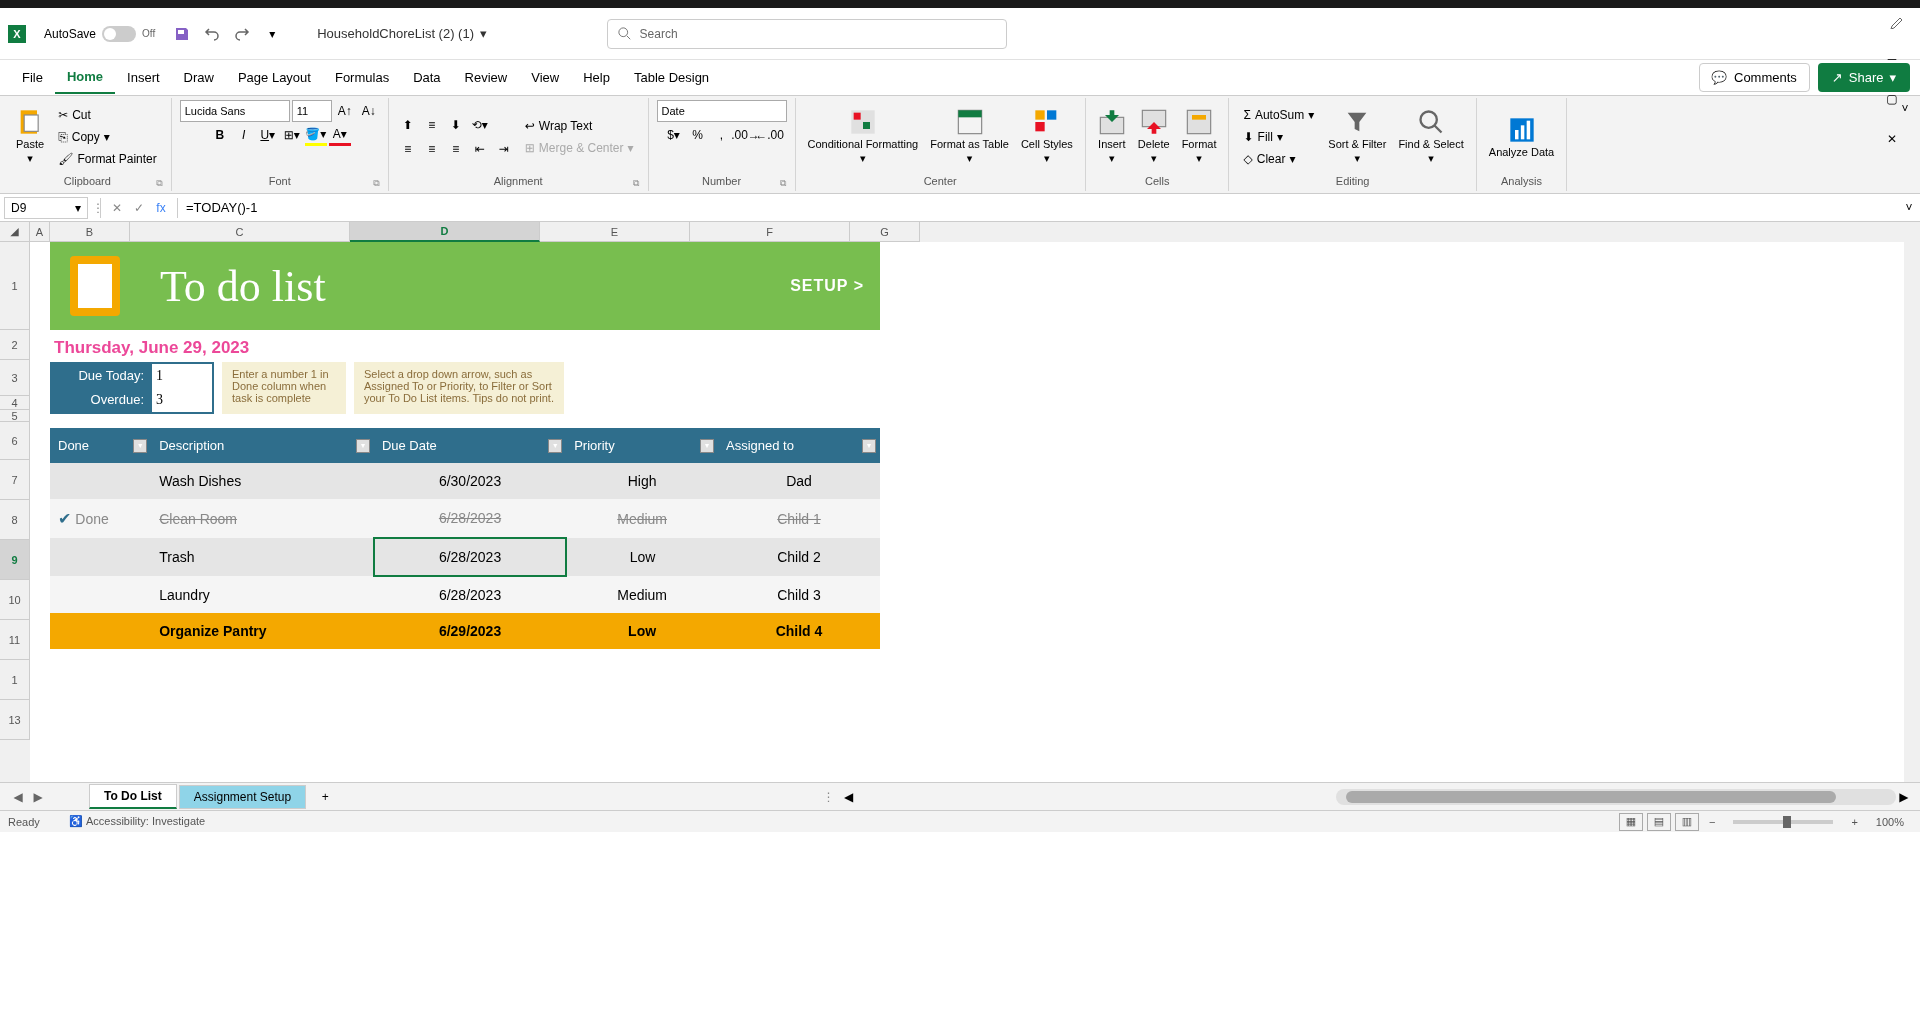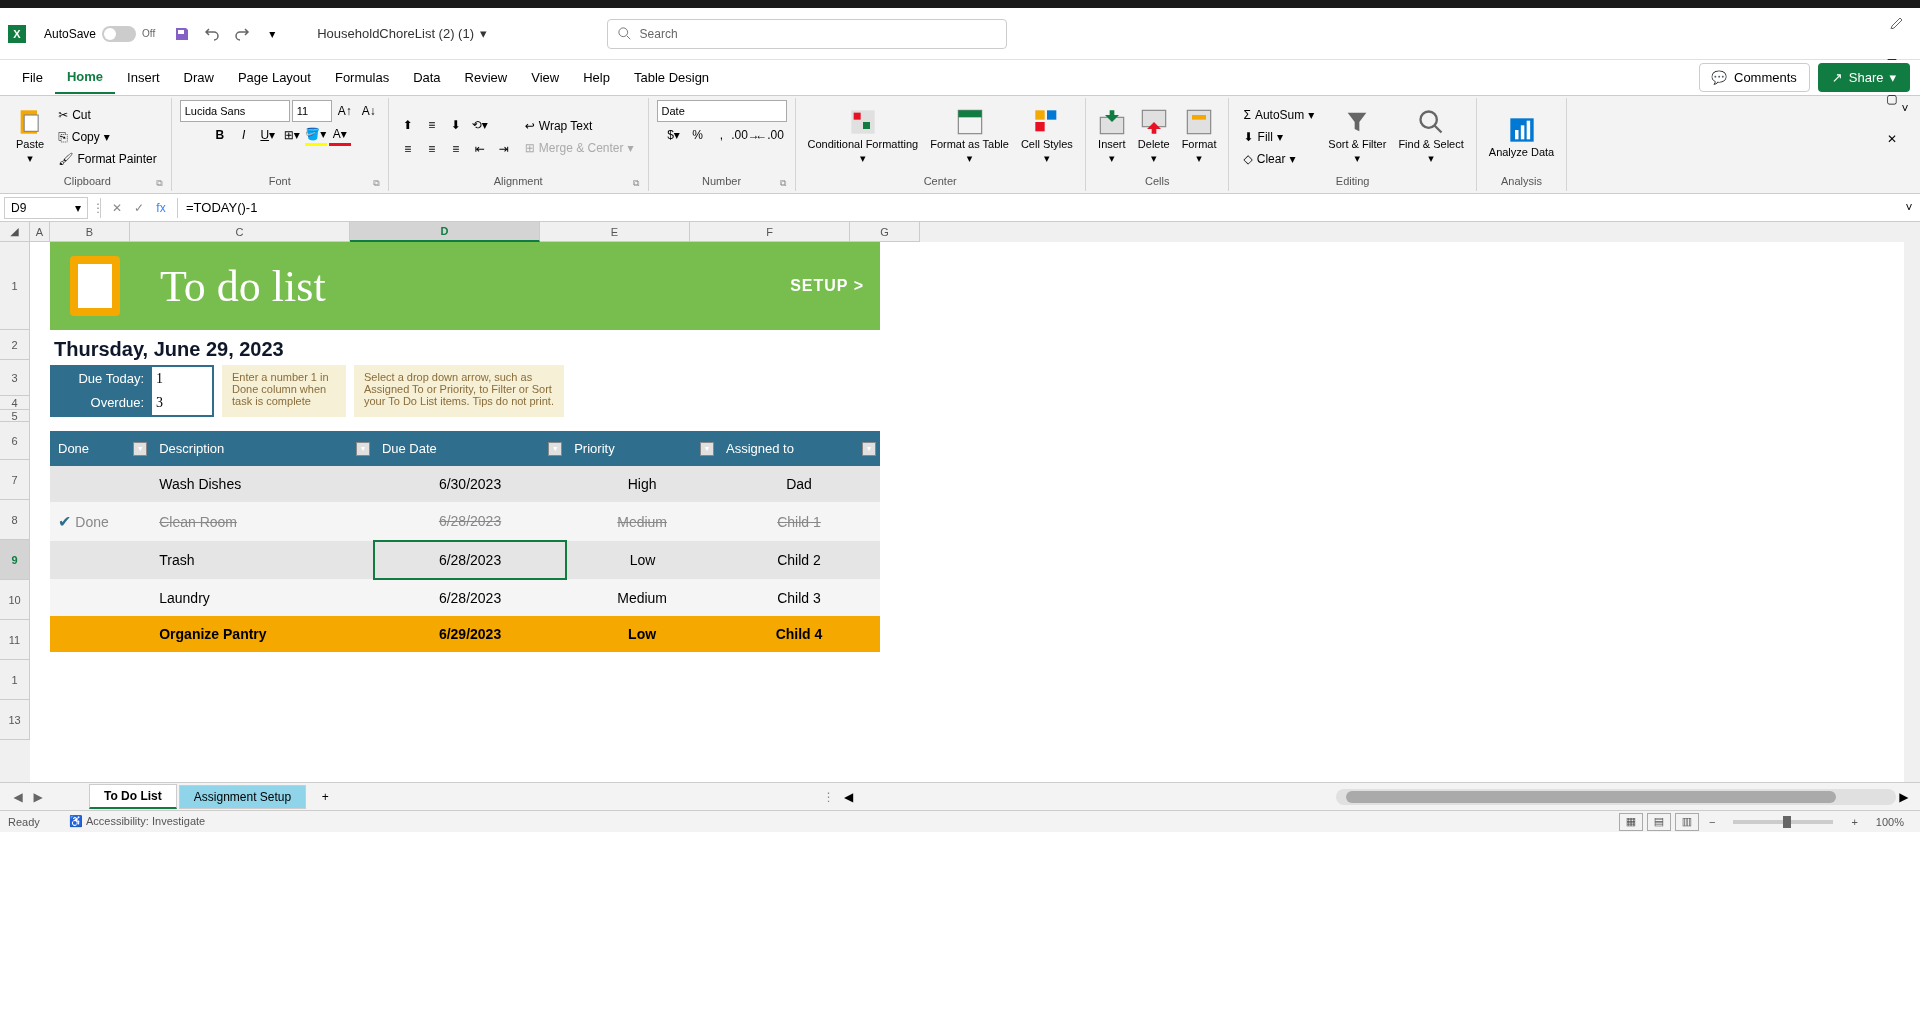--- a/index.html
+++ b/index.html
@@ -66,21 +66,21 @@
 .col-header { border-right: 1px solid #ccc; border-bottom: 1px solid #ccc; display: flex; align-items: center; justify-content: center; font-size: 11px; color: #555; }
 .col-header.selected { background: #d4d4d4; color: #107c41; font-weight: bold; border-bottom: 2px solid #107c41; }
 .sheet-content { position: relative; }
 
 
 .todo-header { height: 88px; background: #78be4f; display: flex; align-items: center; padding-left: 20px; position: relative; margin-left: 0; width: 830px; }
 .clipboard-icon { width: 50px; height: 60px; background: #f4a800; border-radius: 4px; position: relative; margin-right: 40px; }
 .clipboard-icon::before { content: ''; position: absolute; top: 8px; left: 8px; right: 8px; bottom: 8px; background: #fff; }
 .todo-title { font-family: 'Georgia', serif; font-size: 44px; color: #fff; font-weight: normal; }
 .setup-link { position: absolute; right: 16px; color: #fff; font-size: 16px; font-weight: bold; letter-spacing: 1px; }
-.date-row { padding: 8px 0 4px 4px; font-family: 'Lucida Sans', sans-serif; font-size: 20px; color: #0f172a; font-weight: bold; }
+.date-row { padding: 8px 0 4px 4px; font-family: 'Lucida Sans', sans-serif; font-size: 17px; color: #ec4899; font-weight: bold; }
 .summary-box { background: #2f6e8c; color: #fff; width: 100px; padding: 4px 8px; text-align: right; font-size: 13px; }
 .summary-val { width: 60px; padding: 4px; font-size: 14px; font-family: serif; }
 .summary-row { display: flex; align-items: stretch; }
 .tip-box { background: #f5f0d6; padding: 6px 10px; font-size: 11px; color: #8a6d3b; width: 200px; }
 .summary-wrap { display: flex; gap: 8px; }
 
 .task-table { width: 830px; border-collapse: collapse; margin-top: 14px; }
 .task-table th { background: #2f6e8c; color: #fff; padding: 10px 8px; text-align: left; font-size: 13px; font-weight: normal; position: relative; }
 .task-table th .filter-icon { position: absolute; right: 4px; top: 50%; transform: translateY(-50%); width: 14px; height: 14px; background: #e0e0e0; border: 1px solid #888; display: flex; align-items: center; justify-content: center; font-size: 8px; }
 .task-table td { padding: 10px 8px; font-size: 14px; font-family: 'Lucida Sans', sans-serif; }

